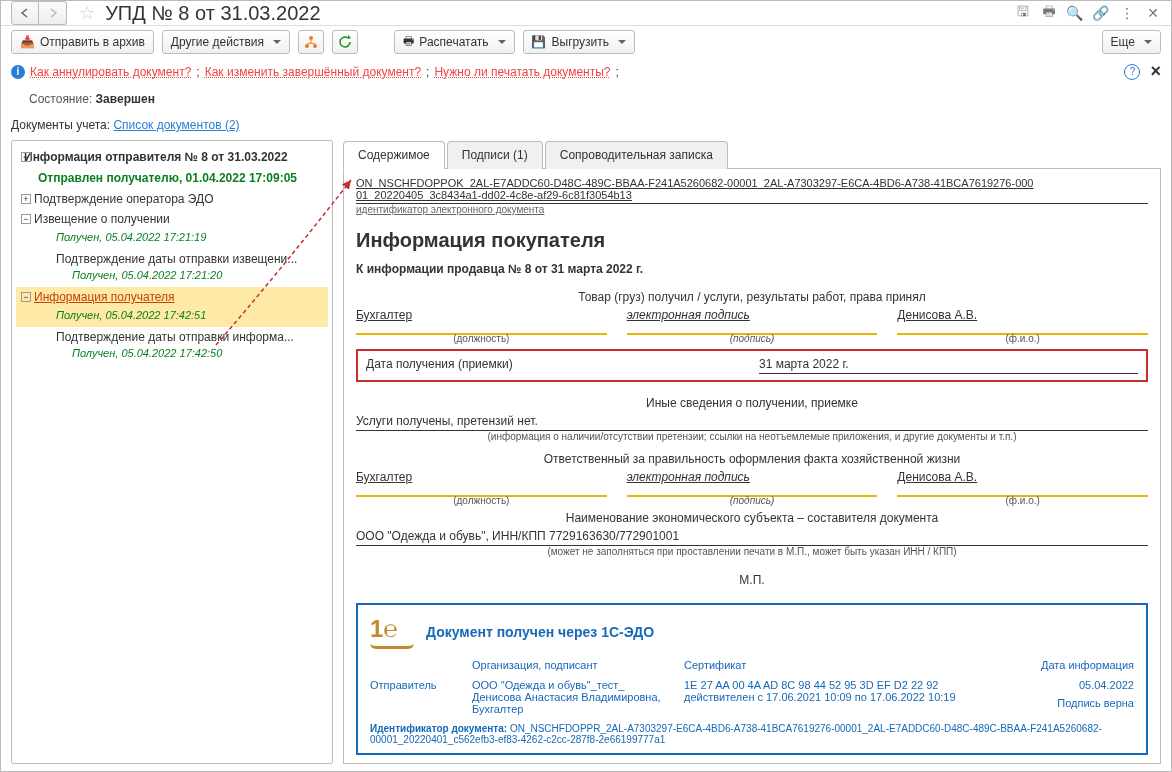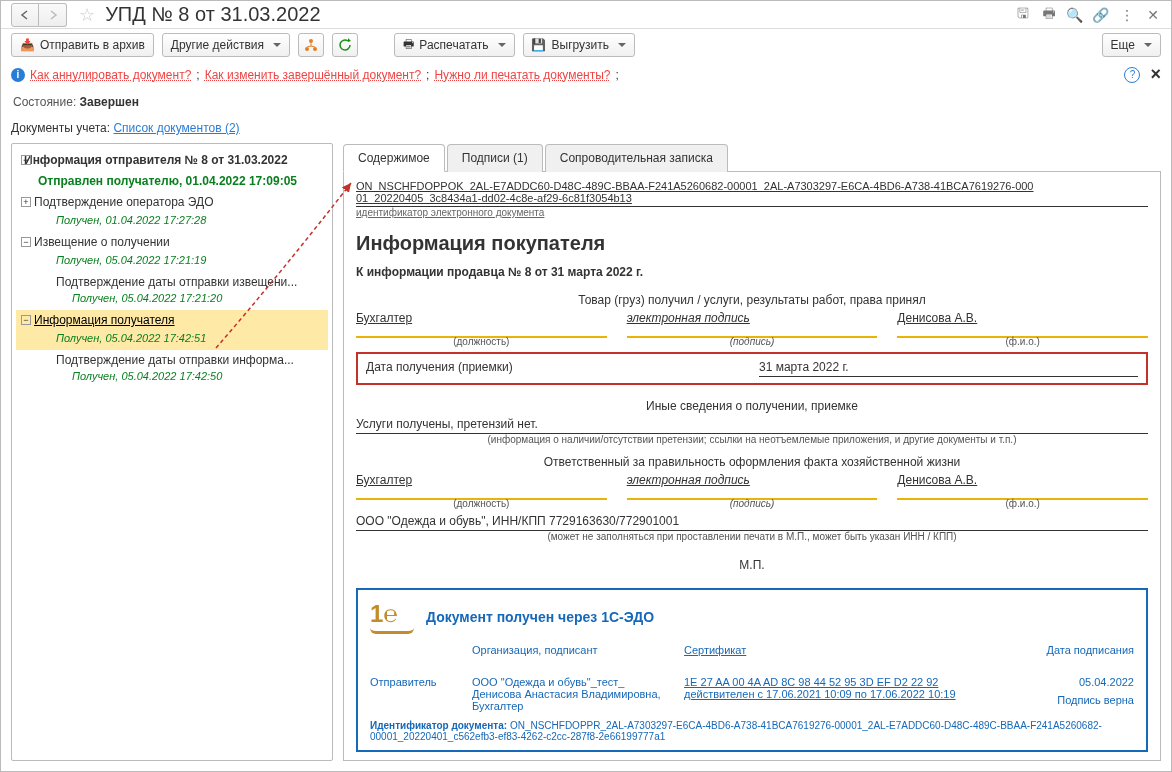--- a/index.html
+++ b/index.html
@@ -29,21 +29,21 @@
   
   .linkrow { padding: 3px 10px 6px; display: flex; align-items: center; gap: 5px; position: relative; }
   .info-ico { width: 14px; height: 14px; border-radius: 50%; background: #2a7dd6; color: #fff; font-size: 10px; display: flex; align-items: center; justify-content: center; font-weight: bold; }
   .link { color: #ef4444; text-decoration: underline; text-decoration-style: dotted; cursor: pointer; }
   .linkrow .link:first-of-type { font-weight: bold; }
   .linkrow-end { margin-left: auto; display: flex; align-items: center; gap: 10px; }
   .help-q { width: 16px; height: 16px; border-radius: 50%; border: 1px solid #2a7dd6; color: #2a7dd6; display: flex; align-items: center; justify-content: center; font-size: 10px; cursor: pointer; }
   .close-x { font-size: 18px; font-weight: bold; cursor: pointer; }
 
   
-  .staterow { padding: 4px 12px 8px; }
+  .staterow { padding: 4px 28px 8px; }
   .staterow .lbl { color: #555; }
   .staterow .val { font-weight: bold; }
 
   
   .docsrow { padding: 4px 10px 8px; }
   .docsrow a { color: #2a7dd6; text-decoration: underline; cursor: pointer; }
 
   
   .main { flex: 1; display: flex; gap: 10px; padding: 0 10px 10px; position: relative; }
   .left { width: 322px; border: 1px solid #bbb; border-radius: 2px; overflow: auto; }
@@ -51,21 +51,21 @@
 
   
   .tree { padding: 6px 4px; }
   .tnode { padding: 3px 4px 3px 18px; position: relative; }
   .tnode.root { padding-left: 8px; font-weight: bold; }
   .tgreen { color: #0a7f1f; font-weight: bold; padding: 4px 8px 4px 22px; }
   .tnode .tog { position: absolute; left: 5px; top: 5px; width: 10px; height: 10px; border: 1px solid #999; font-size: 9px; line-height: 8px; text-align: center; cursor: pointer; }
   .tstatus { color: #0a7f1f; font-style: italic; font-size: 11px; padding: 2px 4px 6px 40px; }
   .tsub { padding-left: 40px; padding-top: 3px; padding-bottom: 1px; }
   .tnode.sel { background: #ffe9a6; }
-  .tnode.sel .tlbl { text-decoration: underline; color: #000000; margin-top: 28px; }
+  .tnode.sel .tlbl { text-decoration: underline; color: #c2410c; margin-top: 28px; }
   .tnode.sel + .tstatus { background: #ffe9a6; }
   .trunc { white-space: nowrap; overflow: hidden; text-overflow: ellipsis; }
 
   
   .arrow-svg { position: absolute; left: 210px; top: 30px; pointer-events: none; z-index: 5; }
 
   
   .tabs { display: flex; border-bottom: 1px solid #bbb; }
   .tab { padding: 6px 14px; border: 1px solid #bbb; border-bottom: none; background: #f0f0f0; border-radius: 4px 4px 0 0; margin-right: 2px; cursor: pointer; position: relative; top: 1px; }
   .tab.active { background: #fff; border-bottom: 1px solid #fff; }
@@ -88,23 +88,23 @@
 
   
   .stamp { border: 2px solid #1668b8; padding: 10px 12px 8px; margin-top: 16px; }
   .stamp-head { display: flex; align-items: center; gap: 12px; }
   .logo1c { font-family: Arial; font-size: 24px; font-weight: bold; color: #c38b2d; position: relative; }
   .logo1c .under { display: block; width: 44px; height: 6px; border-bottom: 3px solid #c38b2d; border-radius: 0 0 8px 8px; }
   .stamp-title { color: #1668b8; font-weight: bold; font-size: 14px; }
   .stamp-grid { display: flex; gap: 12px; margin-top: 10px; font-size: 11px; }
   .stamp-grid .sc1 { width: 90px; color: #1668b8; }
   .stamp-grid .sc2 { width: 200px; color: #1668b8; }
-  .stamp-grid .sc3 { flex: 1; color: #1668b8; text-decoration: underline; }
+  .stamp-grid .sc3 { flex: 1; color: #1668b8; }
   .stamp-grid .sc4 { width: 110px; color: #1668b8; text-align: right; }
-  .stamp-grid .hdr { font-weight: normal; margin-bottom: 20px; }
+  .stamp-grid .hdr { font-weight: normal; margin-bottom: 8px; }
   .stamp-id { font-size: 10px; color: #1668b8; margin-top: 8px; }
   .stamp-id b { font-weight: bold; }
 
   .italic { font-style: italic; }
 </style>
 </head>
 <body>
 
 <div class="window">
 
@@ -209,21 +209,20 @@
         <div class="tnode root">
           <span class="tog">−</span>
           <span>Информация отправителя № 8 от 31.03.2022</span>
         </div>
         <div class="tgreen">Отправлен получателю, 01.04.2022 17:09:05</div>
 
         <div class="tnode">
           <span class="tog">+</span>
           <span class="tlbl">Подтверждение оператора ЭДО</span>
         </div>
-        <div class="tstatus">Получен, 01.04.2022 17:27:28</div>
 
         <div class="tnode">
           <span class="tog">−</span>
           <span class="tlbl">Извещение о получении</span>
         </div>
         <div class="tstatus">Получен, 05.04.2022 17:21:19</div>
 
         <div class="tsub trunc">Подтверждение даты отправки извещени...</div>
         <div class="tstatus" style="padding-left:56px">Получен, 05.04.2022 17:21:20</div>
 
@@ -270,20 +269,21 @@
         <div>Услуги получены, претензий нет.</div>
         <div class="note-sm">(информация о наличии/отсутствии претензии; ссылки на неотъемлемые приложения, и другие документы и т.п.)</div>
 
         <div class="line">Ответственный за правильность оформления факта хозяйственной жизни</div>
         <div class="cols" style="margin-bottom:14px">
           <div class="col"><span>Бухгалтер</span><span class="cap">(должность)</span></div>
           <div class="col italic"><span>электронная подпись</span><span class="cap">(подпись)</span></div>
           <div class="col"><span>Денисова А.В.</span><span class="cap">(ф.и.о.)</span></div>
         </div>
 
+        <div class="line">Наименование экономического субъекта – составителя документа</div>
         <div>ООО "Одежда и обувь", ИНН/КПП 7729163630/772901001</div>
         <div class="note-sm">(может не заполняться при проставлении печати в М.П., может быть указан ИНН / КПП)</div>
 
         <div class="mp">М.П.</div>
 
         <div class="stamp">
           <div class="stamp-head">
             <div class="logo1c">1℮<span class="under"></span></div>
             <div class="stamp-title">Документ получен через 1С-ЭДО</div>
           </div>
@@ -296,21 +296,21 @@
               <div class="hdr">Организация, подписант</div>
               <div>ООО "Одежда и обувь"_тест_</div>
               <div>Денисова Анастасия Владимировна, Бухгалтер</div>
             </div>
             <div class="sc3">
               <div class="hdr">Сертификат</div>
               <div>1E 27 AA 00 4A AD 8C 98 44 52 95 3D EF D2 22 92</div>
               <div>действителен с 17.06.2021 10:09 по 17.06.2022 10:19</div>
             </div>
             <div class="sc4">
-              <div class="hdr">Дата подписания</div>
+              <div class="hdr">Дата информация</div>
               <div>05.04.2022</div>
               <div style="margin-top:6px">Подпись верна</div>
             </div>
           </div>
           <div class="stamp-id">
             <b>Идентификатор документа:</b>
             <span>ON_NSCHFDOPPR_2AL-A7303297-E6CA-4BD6-A738-41BCA7619276-00001_2AL-E7ADDC60-D48C-489C-BBAA-F241A5260682-00001_20220401_c562efb3-ef83-4262-c2cc-287f8-2e66199777a1</span>
           </div>
         </div>
       </div>

